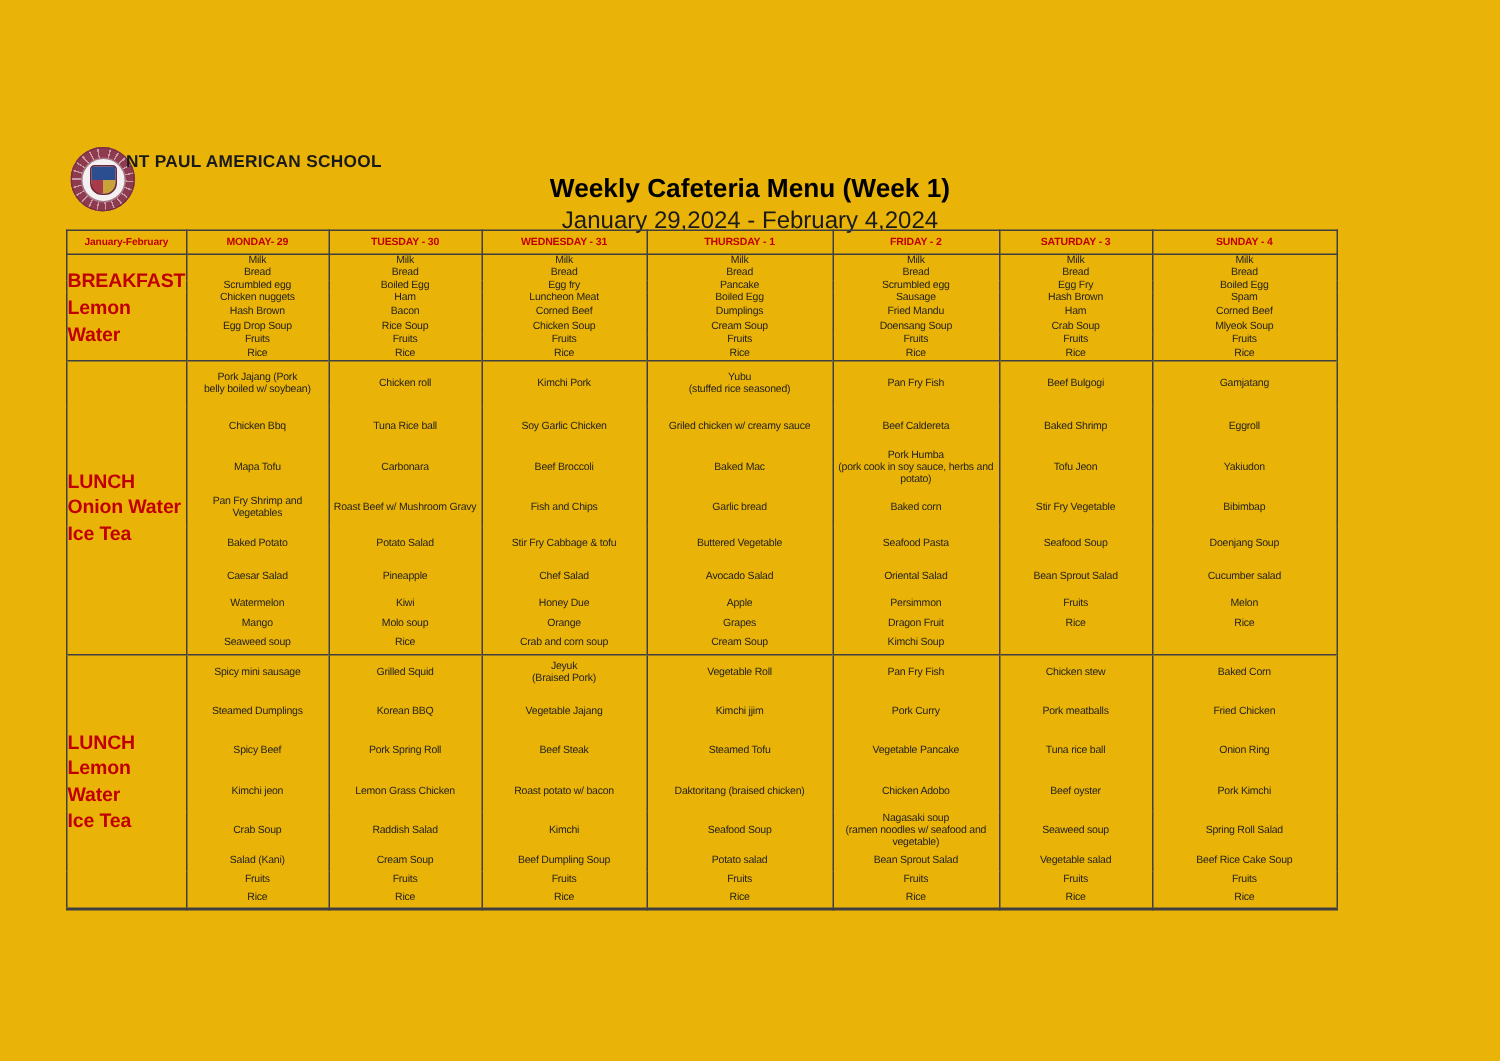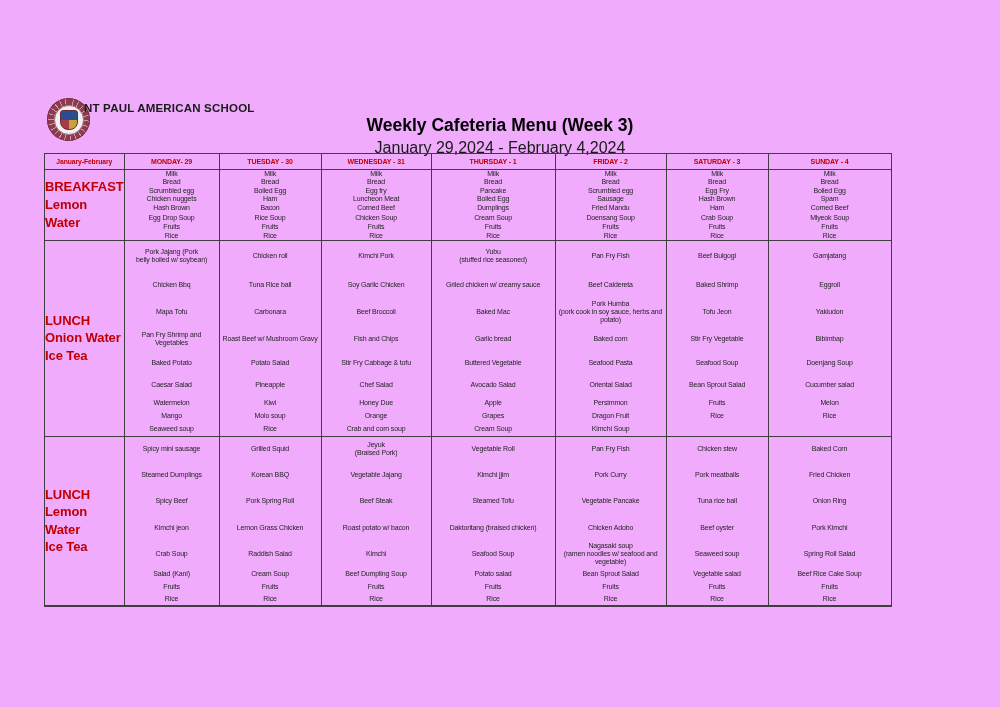--- a/index.html
+++ b/index.html
@@ -1,17 +1,17 @@
 <!DOCTYPE html>
 <html style="--red: #C00000; --grid: #3f3f3f;"><head>
 <meta charset="utf-8">
 <style>
   html,body{margin:0;padding:0;background:#ffffff;}
   body{width:1000px;height:707px;position:relative;font-family:"Liberation Sans",sans-serif;overflow:hidden;}
-  .page{position:absolute;inset:0;background:#f0abfc;}
+  .page{position:absolute;inset:0;background:#eab308;}
 
   
   .logo{position:absolute;left:47px;top:98px;width:43px;height:43px;border-radius:50%;
         background:repeating-conic-gradient(#8e3b50 0deg 13deg,#c79aa6 13deg 16deg);
         display:flex;align-items:center;justify-content:center;box-shadow:0 0 0 1px #7a2f42 inset;}
   .logo .ring{width:28px;height:28px;border-radius:50%;background:#f4eff1;border:1px solid #a97986;
         display:flex;align-items:center;justify-content:center;}
   .logo .emblem{width:16px;height:18px;border:1px solid #6b2737;border-radius:3px 3px 8px 8px;
         background:conic-gradient(from 0deg,#2a4e8f 0 90deg,#c8a23a 90deg 180deg,#a83a4a 180deg 270deg,#2a4e8f 270deg 360deg);}
 
@@ -36,21 +36,21 @@
 
 <div class="page">
 
   <div class="logo">
     <div class="ring">
       <div class="emblem"></div>
     </div>
   </div>
 
   <div class="school-name">NT PAUL AMERICAN SCHOOL</div>
-  <div class="title">Weekly Cafeteria Menu (Week 3)</div>
+  <div class="title">Weekly Cafeteria Menu (Week 1)</div>
   <div class="subtitle">January 29,2024 - February 4,2024</div>
 
   <table class="menu">
     <colgroup id="cols">
         <col style="width: 58px;">
         <col style="width: 95px;">
         <col style="width: 102px;">
         <col style="width: 110px;">
         <col style="width: 124px;">
         <col style="width: 111px;">

